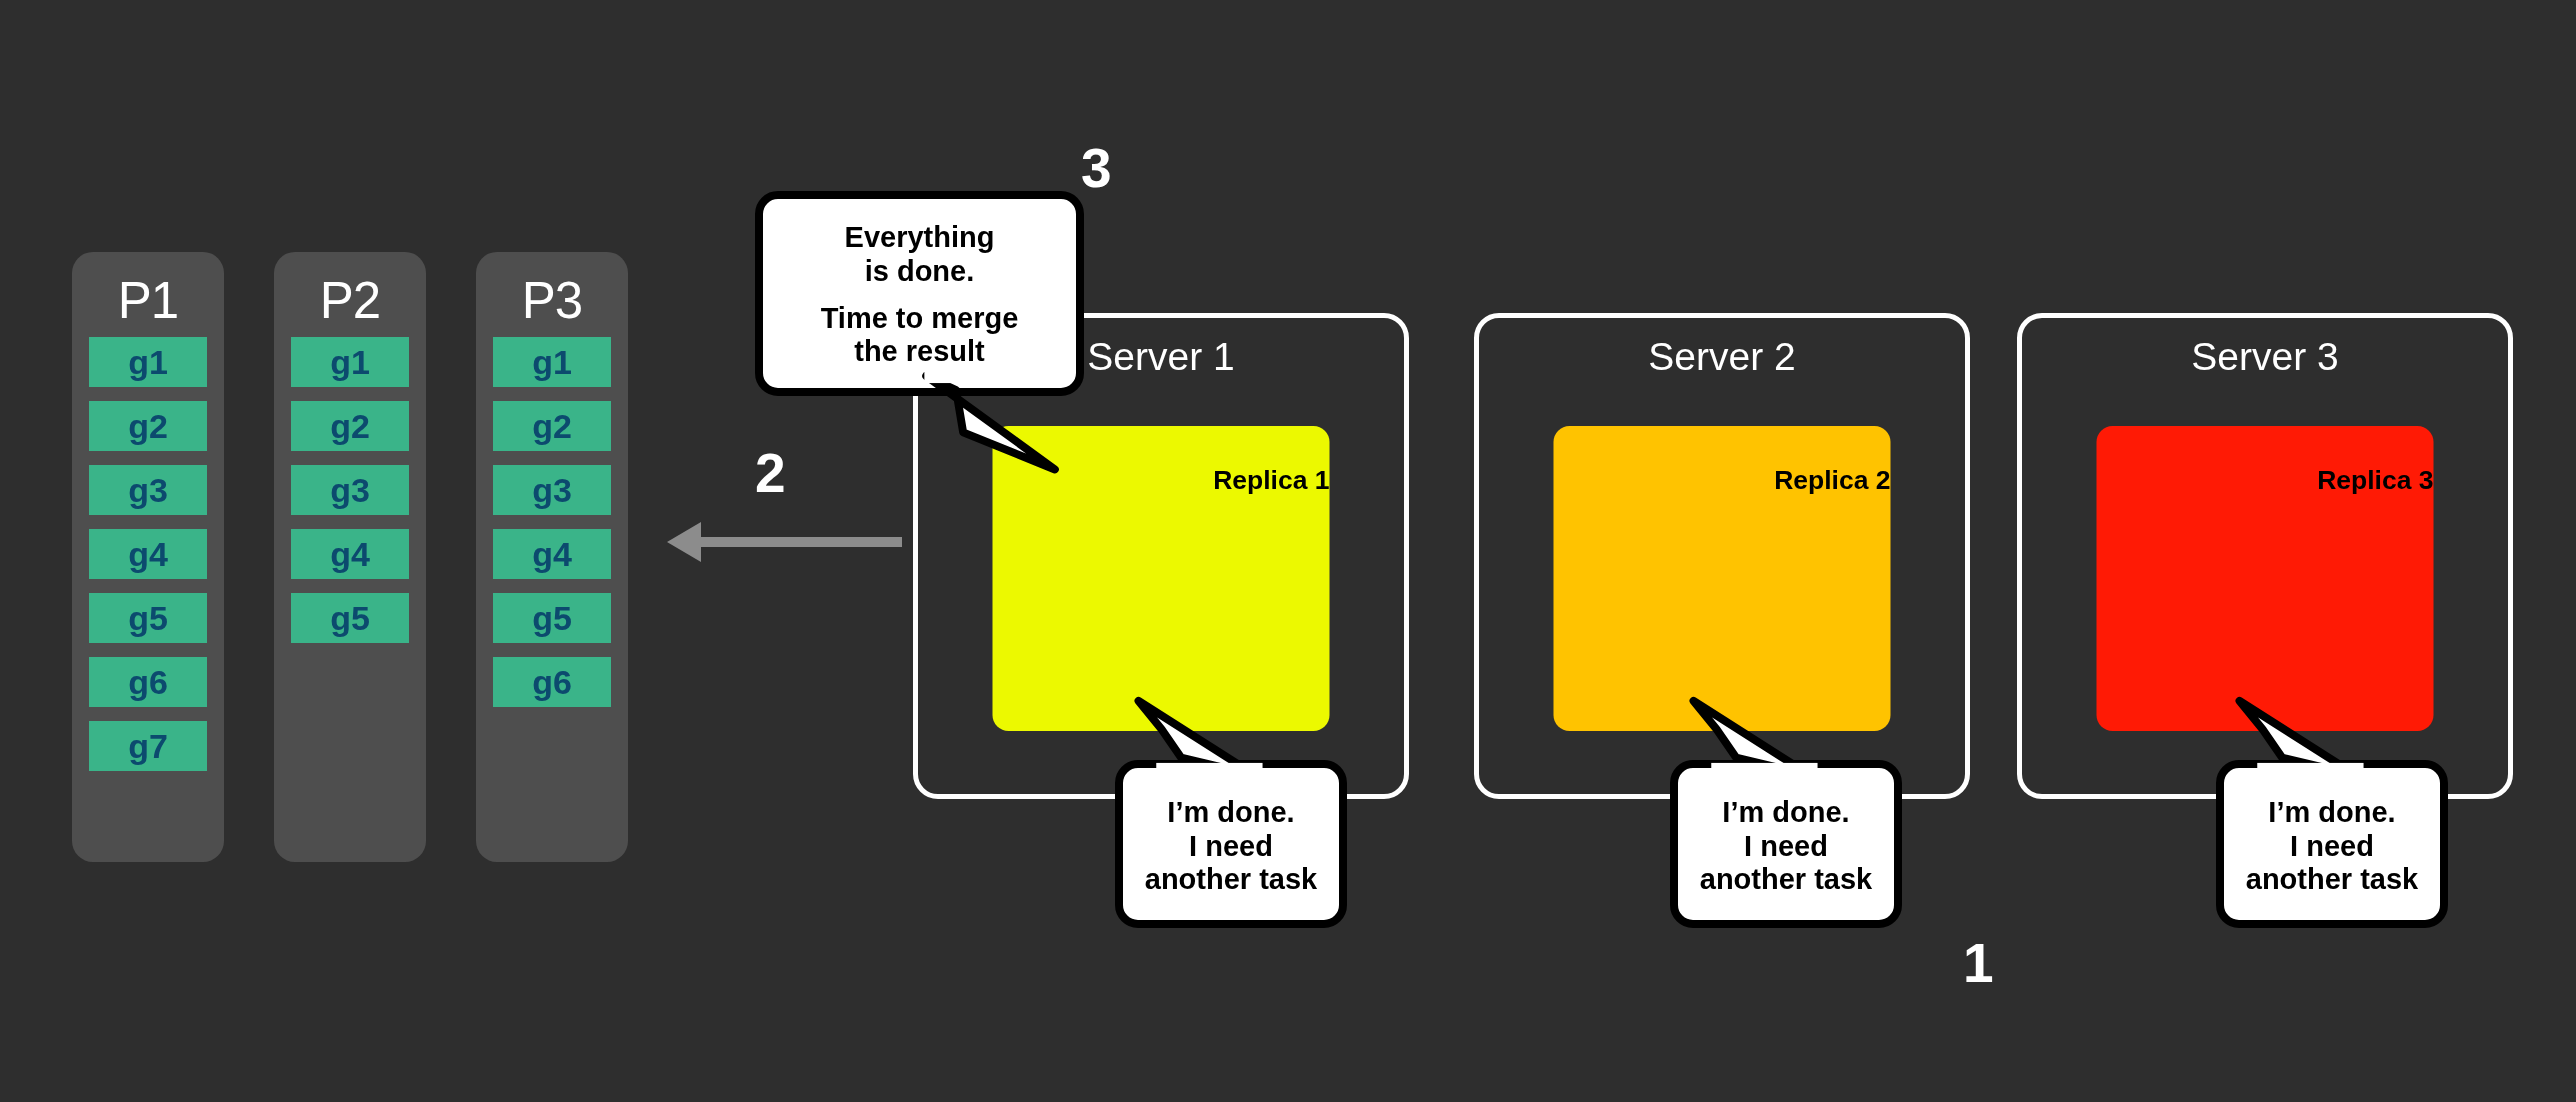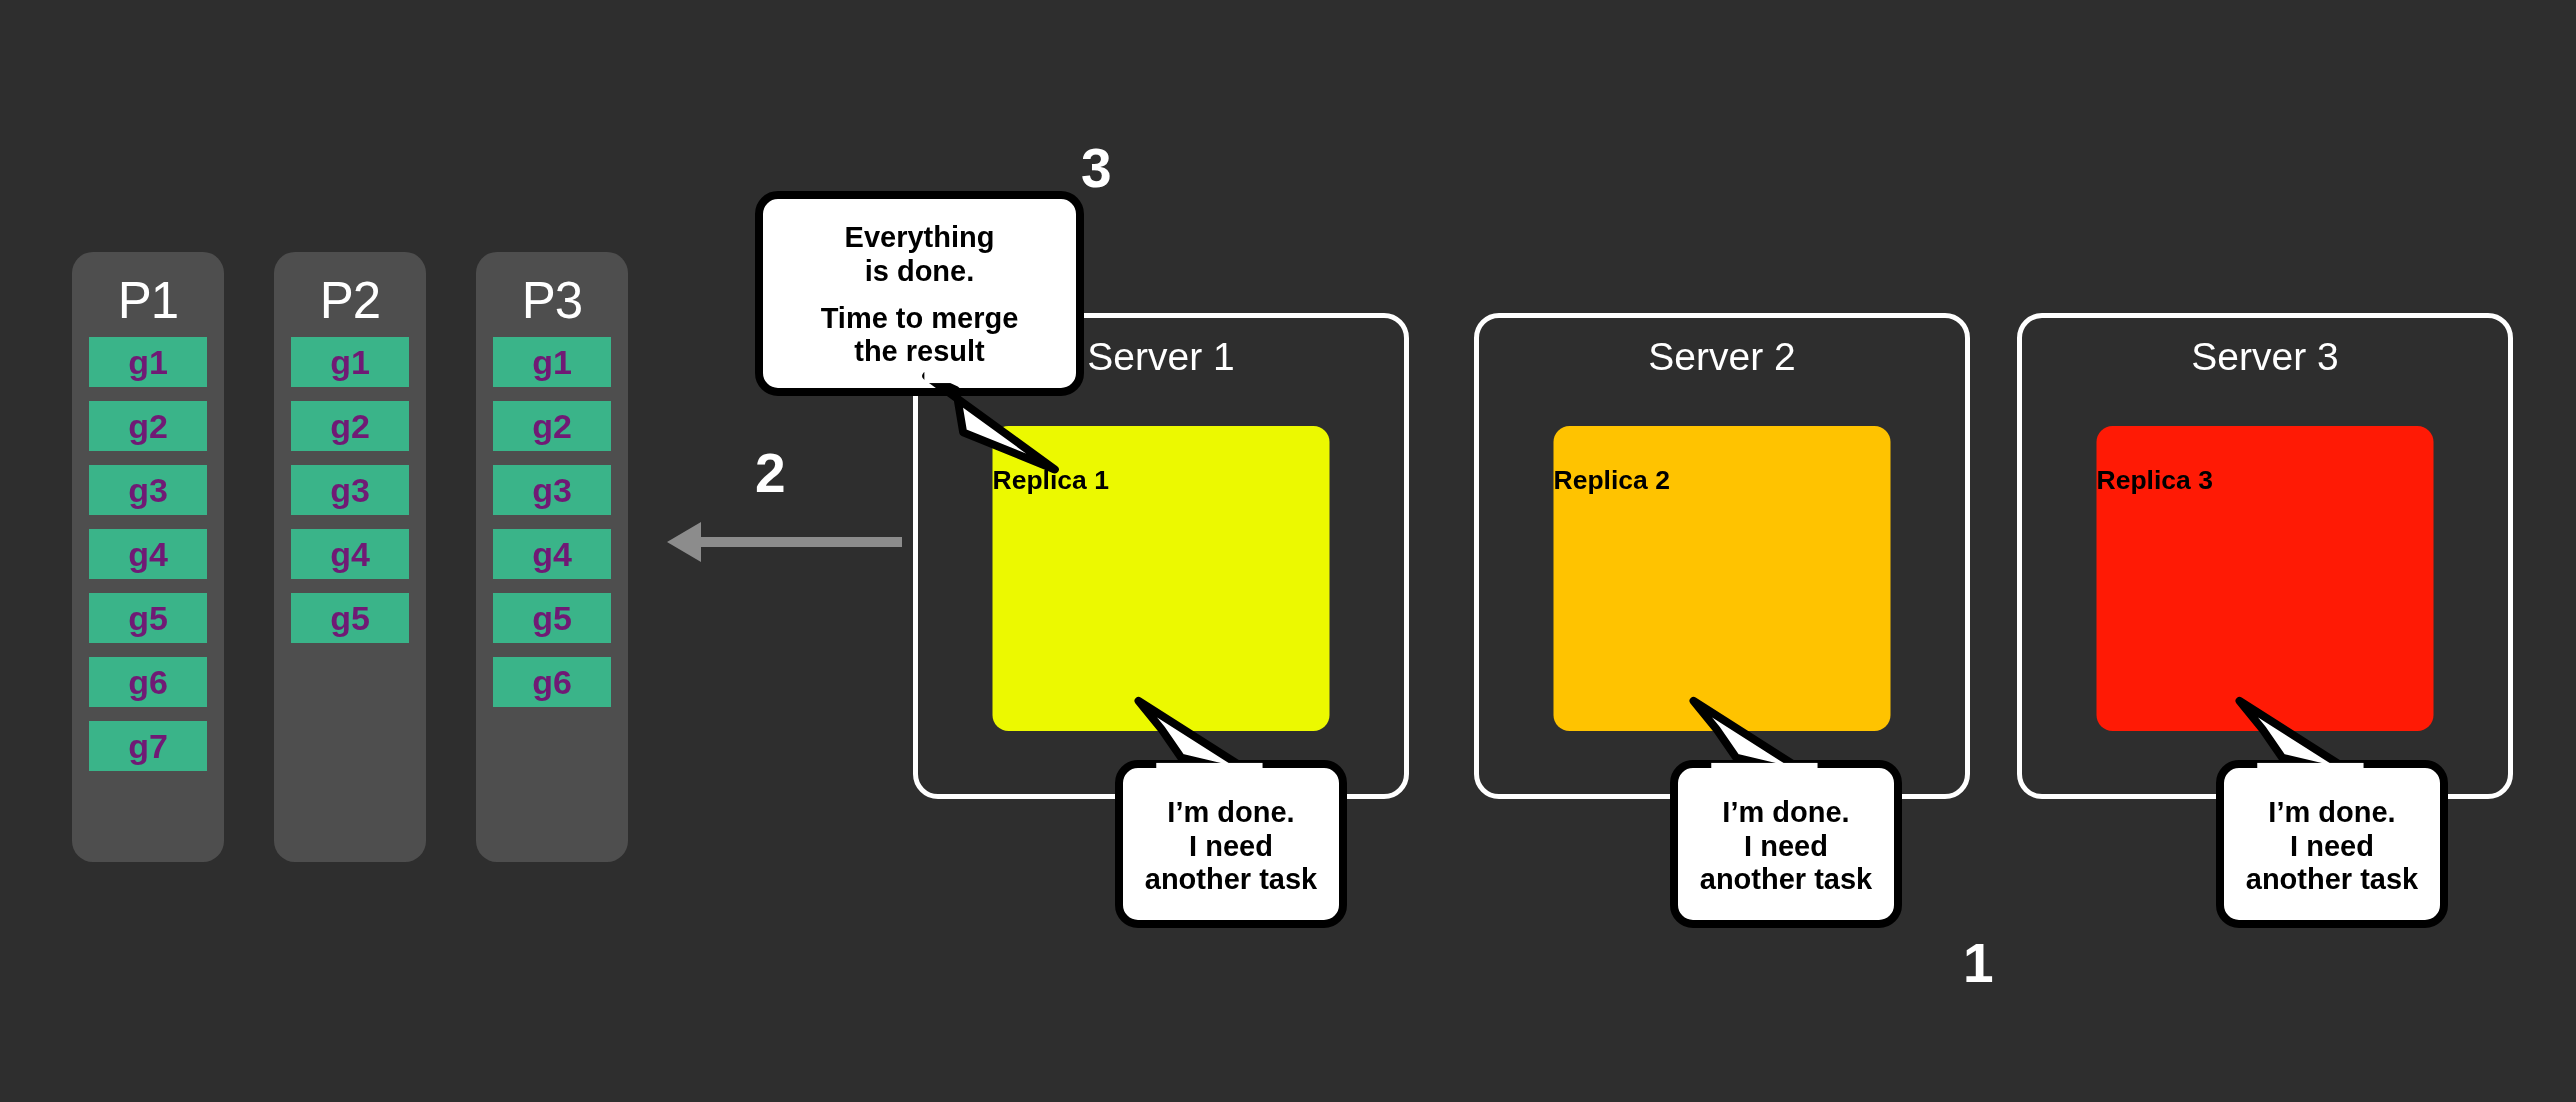--- a/index.html
+++ b/index.html
@@ -43,21 +43,21 @@
   }
   .partition-blocks {
     display: flex;
     flex-direction: column;
     gap: 14px;
     width: 118px;
   }
   .gblock {
     height: 50px;
     background: #3ab489;
-    color: #701a75;
+    color: #0c4a6e;
     font-size: 34px;
     font-weight: 700;
     display: flex;
     align-items: center;
     justify-content: center;
     line-height: 1;
   }
   
   #partitions .partition { height: 610px; box-sizing: border-box; }
 
@@ -141,21 +141,21 @@
     top: 108px;
     width: 337px;
     height: 305px;
     border-radius: 16px;
   }
   .replica-label {
     position: absolute;
     top: 41px;
     left: 0;
     width: 100%;
-    text-align: left;
+    text-align: right;
     color: #000000;
     font-size: 26.5px;
     font-weight: 700;
     line-height: 1;
   }
   #replica-1 { background: #ecf900; }
   #replica-2 { background: #ffc300; }
   #replica-3 { background: #ff1a05; }
 
   

